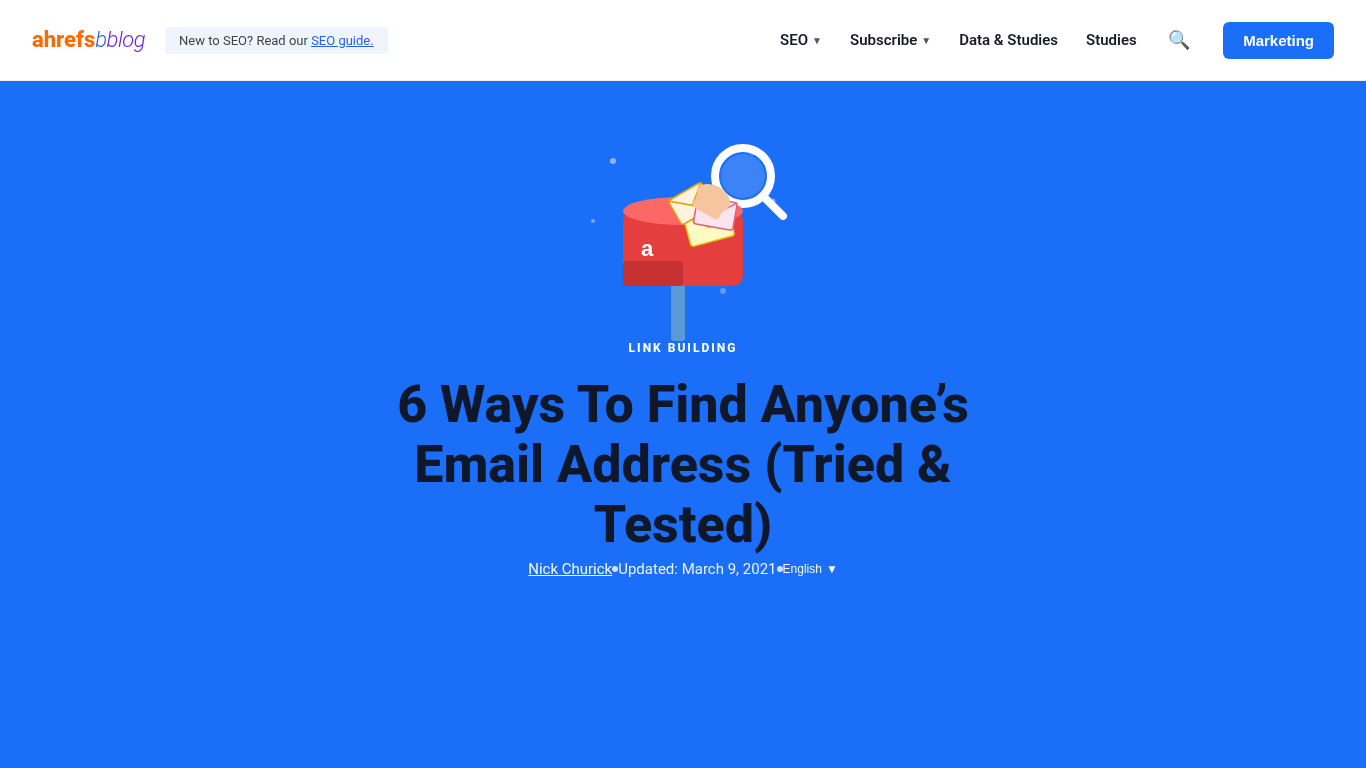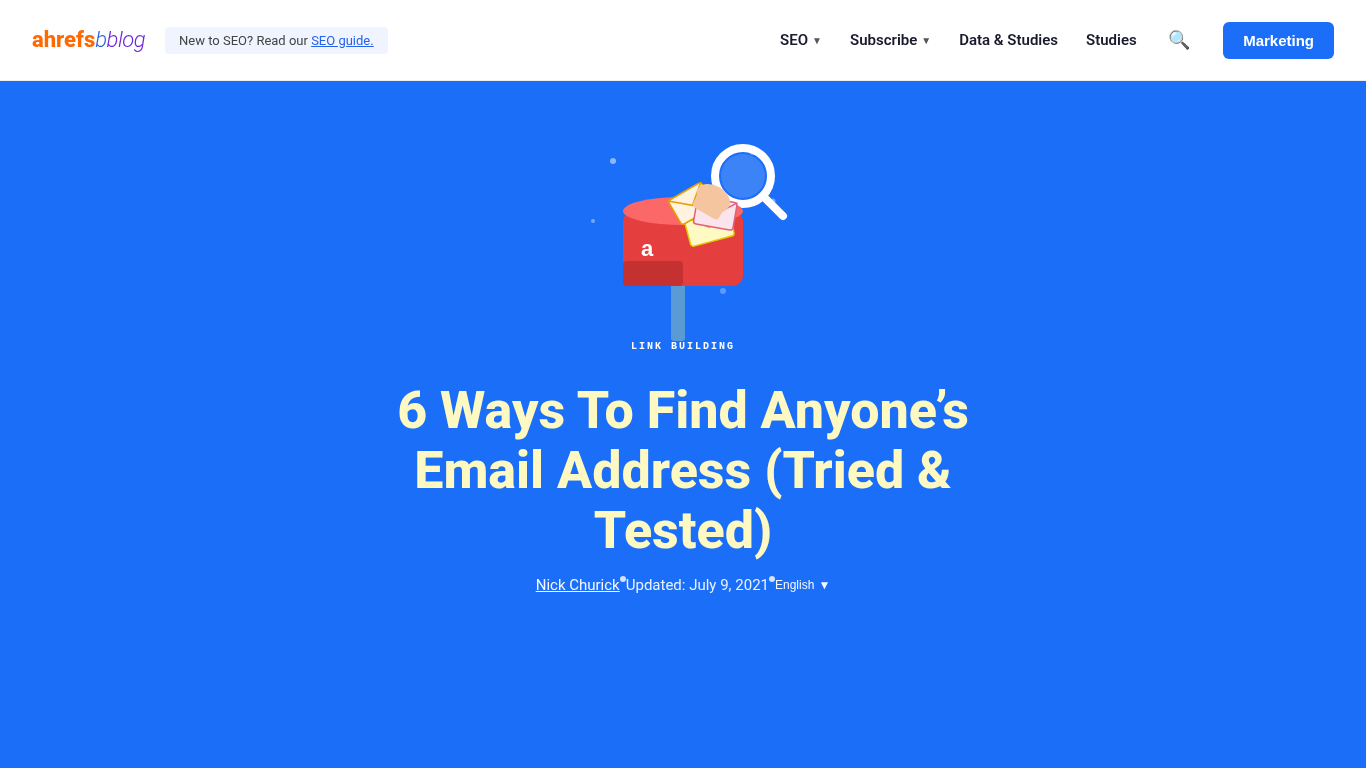--- a/index.html
+++ b/index.html
@@ -112,41 +112,41 @@
       overflow: hidden;
     }
 
     
     .hero-svg-container {
       width: 260px;
       height: 220px;
     }
 
     .category-label {
-      font-size: 10px;
+      font-size: 12px;
       font-weight: 800;
       letter-spacing: 2px;
       color: #fff;
       text-transform: uppercase;
-      margin-bottom: 29px;
-      font-family: Liberation Mono, monospace;
+      margin-bottom: 20px;
     }
 
     .hero-title {
       font-size: 52px;
       font-weight: 800;
-      color: #fef9c3;
+      color: #0f172a;
       text-align: center;
       line-height: 1.15;
       max-width: 700px;
-      margin-bottom: 16px;
+      margin-bottom: 6px;
     }
 
     .hero-meta {
       display: flex;
+      align-items: center;
       font-size: 15px;
       color: rgba(255,255,255,0.9);
     }
 
     .hero-meta a {
       color: rgba(255,255,255,0.95);
       text-decoration: underline;
     }
 
     .meta-separator {
@@ -289,20 +289,20 @@
     </svg>
   </div>
 
   <div class="category-label">LINK BUILDING</div>
 
   <h1 class="hero-title">6 Ways To Find Anyone’s Email Address (Tried &amp; Tested)</h1>
 
   <div class="hero-meta">
     <a href="#">Nick Churick</a>
     <span class="meta-separator"></span>
-    <span>Updated: July 9, 2021</span>
+    <span>Updated: March 9, 2021</span>
     <span class="meta-separator"></span>
     <button class="lang-btn">
       <span>English</span>
       <span>▼</span>
     </button>
   </div>
 </section>
 
 </body></html>

